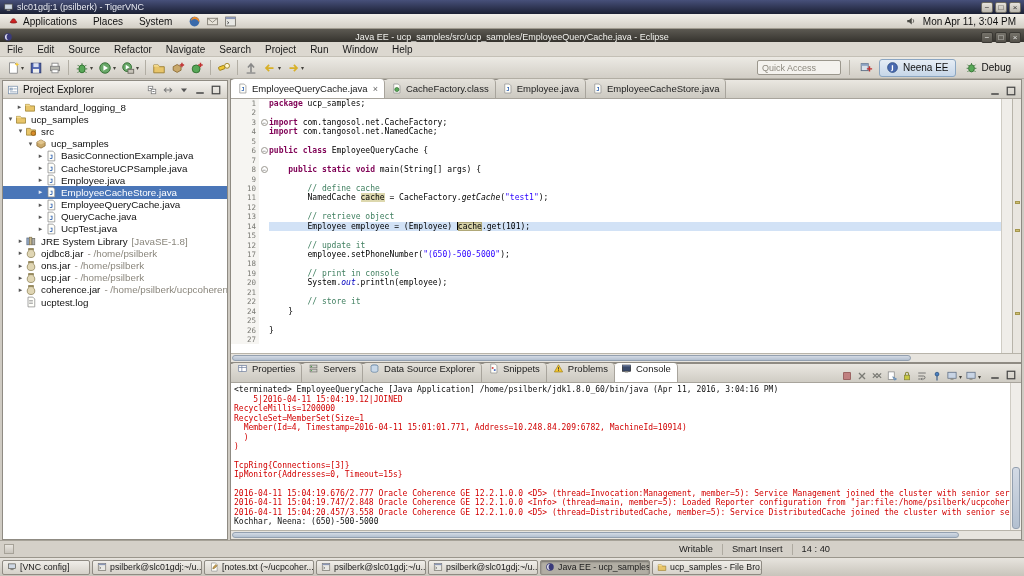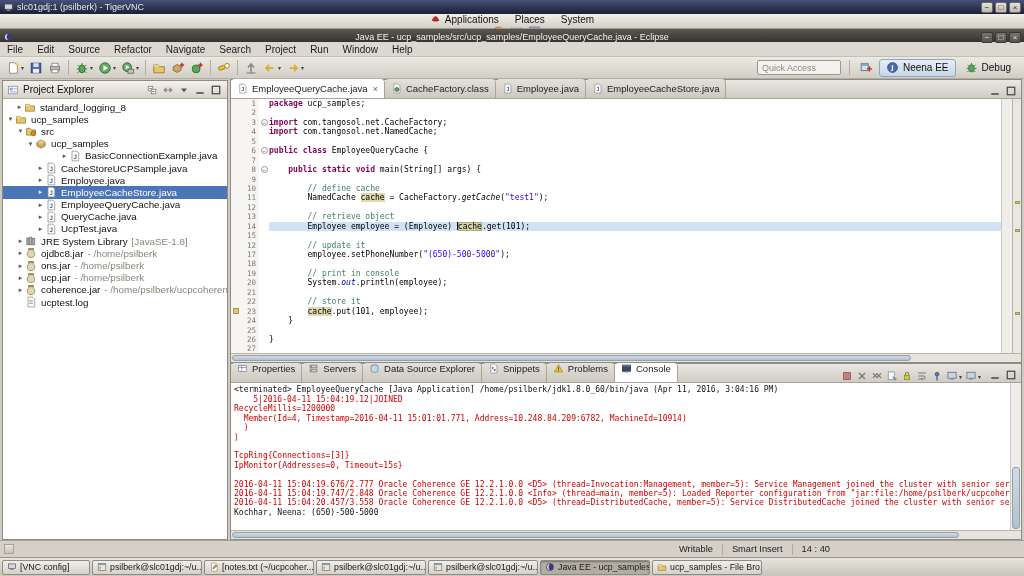--- a/index.html
+++ b/index.html
@@ -8,21 +8,21 @@
 
 
 .vnc-bar{position:absolute;left:0;top:0;width:100%;height:14px;background:linear-gradient(#47507a,#1b2033);display:flex;align-items:center;padding:0 3px;}
 .vnc-ic{display:inline-flex;width:11px;height:11px;margin-right:3px;}
 .vnc-ic svg{width:11px;height:11px;}
 .vnc-title{color:#e6e8f0;font-size:9px;line-height:14px;white-space:nowrap;}
 .vnc-btns{margin-left:auto;display:flex;gap:2px;}
 .winbtn{width:12px;height:11px;background:linear-gradient(#e6e3dc,#bdb9b0);border:1px solid #6d6a62;border-radius:2px;font-size:8px;line-height:9px;text-align:center;color:#333;}
 
 
-.gnome-panel{position:absolute;left:0;top:14px;width:100%;height:15px;background:linear-gradient(#f2efe9,#d3cfc6);border-bottom:1px solid #a09b8f;display:flex;align-items:center;font-size:10px;flex-direction:column;}
+.gnome-panel{position:absolute;left:0;top:14px;width:100%;height:15px;background:linear-gradient(#f2efe9,#d3cfc6);border-bottom:1px solid #a09b8f;display:flex;align-items:center;font-size:10px;}
 .gp-menus{display:flex;height:100%;}
 .gp-menu{display:flex;align-items:center;gap:4px;padding:0 8px;color:#111;}
 .ic12{display:inline-flex;}
 .ic12 svg{width:11px;height:11px;}
 .gp-launchers{display:flex;align-items:center;gap:5px;margin-left:8px;}
 .gp-launch{display:inline-flex;width:13px;height:13px;}
 .gp-launch svg{width:13px;height:13px;}
 .gp-right{margin-left:auto;display:flex;align-items:center;gap:6px;padding-right:8px;}
 .gp-vol{display:inline-flex;width:12px;height:12px;}
 .gp-vol svg{width:12px;height:12px;}
@@ -460,21 +460,21 @@
         <div class="trow" style="padding-left: 23px;">
           <span class="tarrow">▾</span>
           <span class="ticon">
             <svg viewBox="0 0 16 16">
               <path d="M8 2.5l5.5 3v5L8 13.5l-5.5-3v-5z" fill="#caa96b" stroke="#8a6a34"></path>
               <path d="M8 2.5l5.5 3L8 8.5 2.5 5.5z" fill="#e2c68e"></path>
             </svg>
           </span>
           <span>ucp_samples</span>
         </div>
-        <div class="trow" style="padding-left: 33px; margin-left: 24px;">
+        <div class="trow" style="padding-left: 33px;">
           <span class="tarrow">▸</span>
           <span class="ticon">
             <svg viewBox="0 0 16 16">
               <path d="M4 1.5h6.5L13 4v10.5H4z" fill="#fffffa" stroke="#8a8a8a"></path>
               <text x="8.5" y="11.5" font-size="8" font-weight="bold" fill="#2a5db0" text-anchor="middle" font-family="DejaVu Sans Mono, monospace">J</text>
             </svg>
           </span>
           <span>BasicConnectionExample.java</span>
         </div>
         <div class="trow" style="padding-left: 33px;">
@@ -792,28 +792,20 @@
             <span class="cmargin"></span>
             <span class="ln">21</span>
             <span class="fold"></span>
             <span class="ct"></span>
           </div>
           <div class="cl">
             <span class="cmargin"></span>
             <span class="ln">22</span>
             <span class="fold"></span>
             <span class="ct"><span>        </span><span class="tk-com">// store it</span></span>
-          </div>
-          <div class="cl">
-            <span class="cmargin">
-              <span class="occmark"></span>
-            </span>
-            <span class="ln">23</span>
-            <span class="fold"></span>
-            <span class="ct"><span>        </span><span class="tk-occ">cache</span><span>.put(101, employee);</span></span>
           </div>
           <div class="cl">
             <span class="cmargin"></span>
             <span class="ln">24</span>
             <span class="fold"></span>
             <span class="ct"><span>    }</span></span>
           </div>
           <div class="cl">
             <span class="cmargin"></span>
             <span class="ln">25</span>
@@ -993,20 +985,21 @@
               <rect x="3" y="3" width="10" height="10" fill="none" stroke="#444" stroke-width="1.6"></rect>
             </svg>
           </span>
         </div>
     </div>
     <div class="console">
       <div class="cheader">&lt;terminated&gt; EmployeeQueryCache [Java Application] /home/psilberk/jdk1.8.0_60/bin/java (Apr 11, 2016, 3:04:16 PM)</div>
       <div id="console-lines">
           <div class="cline err">    5|2016-04-11 15:04:19.12|JOINED</div>
           <div class="cline err">RecycleMillis=1200000</div>
+          <div class="cline err">RecycleSet=MemberSet(Size=1</div>
           <div class="cline err">  Member(Id=4, Timestamp=2016-04-11 15:01:01.771, Address=10.248.84.209:6782, MachineId=10914)</div>
           <div class="cline err">  )</div>
           <div class="cline err">)</div>
           <div class="cline err"></div>
           <div class="cline err">TcpRing{Connections=[3]}</div>
           <div class="cline err">IpMonitor{Addresses=0, Timeout=15s}</div>
           <div class="cline err"></div>
           <div class="cline err">2016-04-11 15:04:19.676/2.777 Oracle Coherence GE 12.2.1.0.0 &lt;D5&gt; (thread=Invocation:Management, member=5): Service Management joined the cluster with senior service member 1</div>
           <div class="cline err">2016-04-11 15:04:19.747/2.848 Oracle Coherence GE 12.2.1.0.0 &lt;Info&gt; (thread=main, member=5): Loaded Reporter configuration from "jar:file:/home/psilberk/ucpcoherence/coherence.jar!/r</div>
           <div class="cline err">2016-04-11 15:04:20.457/3.558 Oracle Coherence GE 12.2.1.0.0 &lt;D5&gt; (thread=DistributedCache, member=5): Service DistributedCache joined the cluster with senior service member 1</div>

